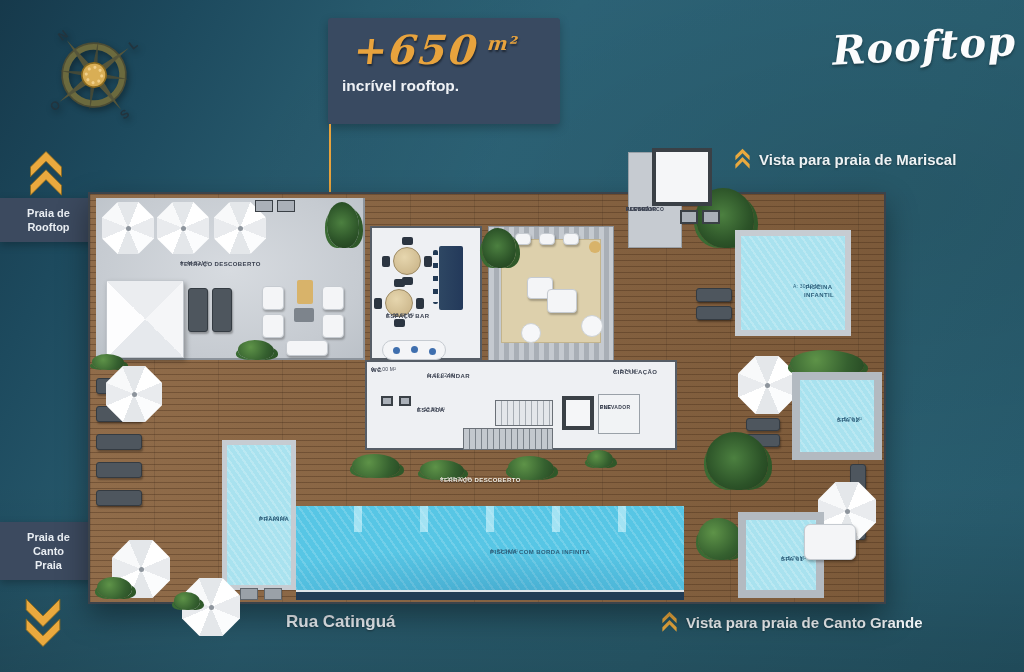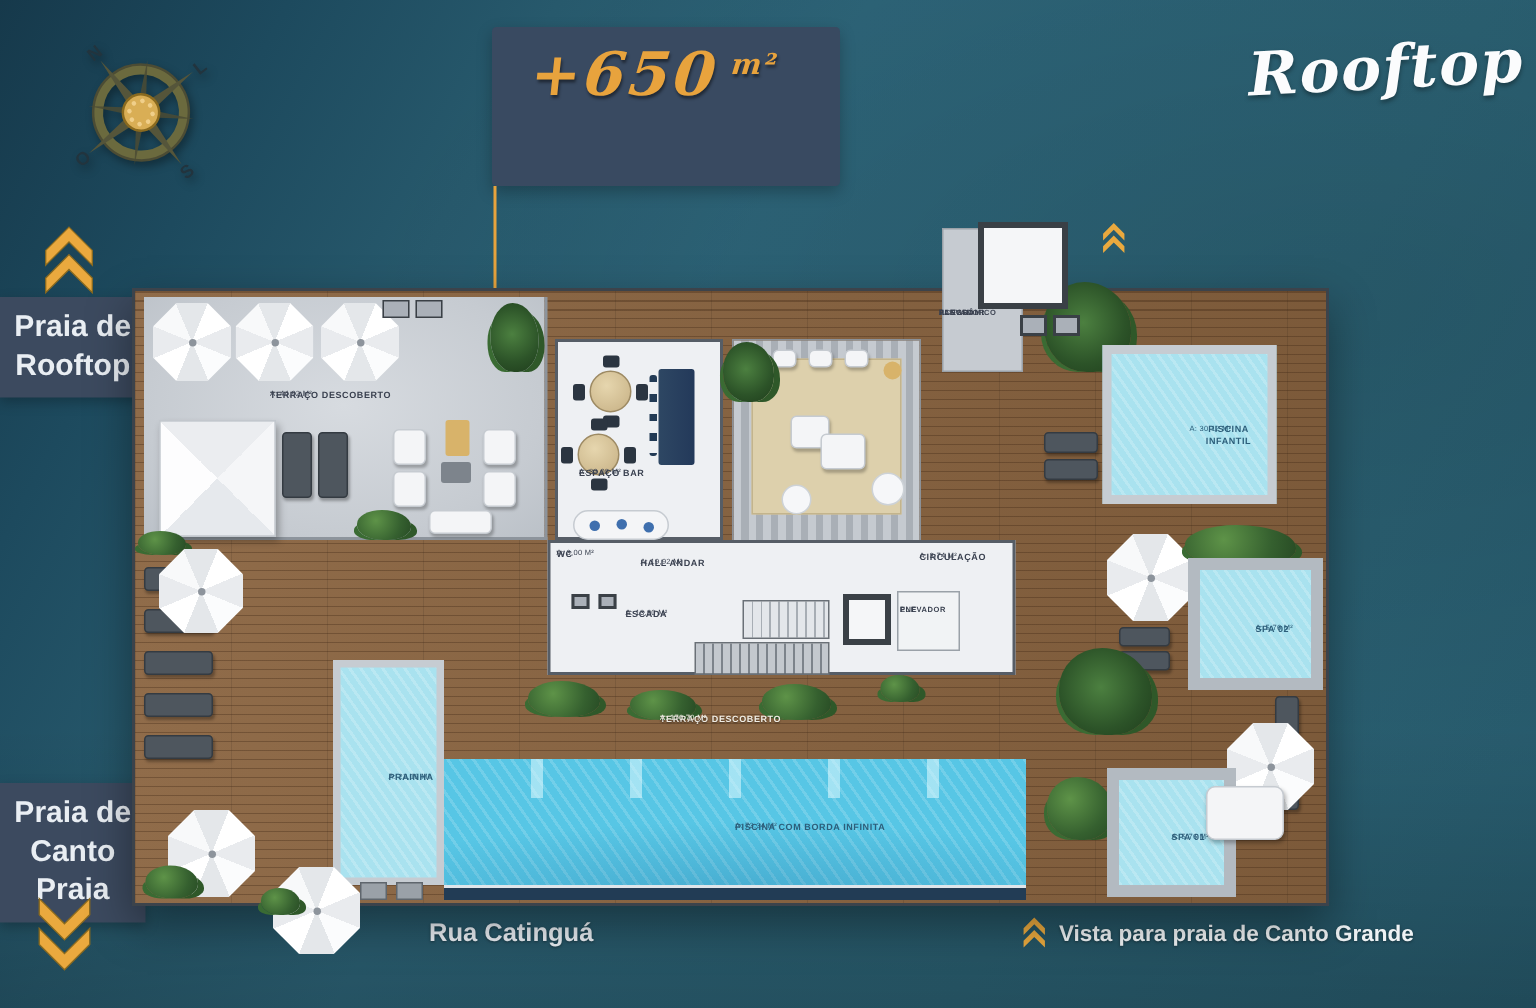--- a/index.html
+++ b/index.html
@@ -13,21 +13,21 @@
   }
   
   .banner{position:absolute;left:328px;top:18px;width:232px;height:106px;background:var(--banner-navy,#394a61);border-radius:3px;box-shadow:0 4px 10px rgba(0,0,0,.25);}
   .banner-headline{margin:8px 0 0 26px;color:var(--accent-gold,#e8a33d);font-family:"DejaVu Serif",serif;font-style:italic;font-weight:bold;font-size:40px;letter-spacing:2px;transform:skewX(-6deg);text-shadow:1px 2px 2px rgba(0,0,0,.45);}
   .banner-headline .unit{font-size:19px;margin-left:8px;vertical-align:14px;}
   .banner-sub{margin:4px 0 0 14px;color:#eef1f5;font-size:15.5px;font-weight:bold;line-height:1.22;}
   .banner-sub span{display:block;}
   .gold-line{position:absolute;left:329px;top:124px;width:2px;height:68px;background:var(--accent-gold,#e8a33d);}
   .rooftop-title{position:absolute;left:832px;top:22px;width:180px;color:#fbfcfd;font-family:"DejaVu Serif",serif;font-style:italic;font-weight:bold;font-size:40px;transform:rotate(-3deg);letter-spacing:1px;text-shadow:0 2px 3px rgba(0,0,0,.35);}
   
-  .beach-box{position:absolute;left:0;width:97px;background:#3c4a5f;color:#e9eef3;font-size:20px;font-weight:bold;text-align:center;line-height:1.28;padding:8px 0;box-shadow:0 3px 8px rgba(0,0,0,.25);}
+  .beach-box{position:absolute;left:0;width:97px;background:#3c4a5f;color:#e9eef3;font-size:11px;font-weight:bold;text-align:center;line-height:1.28;padding:8px 0;box-shadow:0 3px 8px rgba(0,0,0,.25);}
   .beach-box span{display:block;}
   .box-mariscal{top:198px;}
   .box-canto{top:522px;}
   .chev{position:absolute;}
   .chev svg{display:block;}
   .chev .flip{transform:scaleY(-1);transform-origin:center;}
   .vista{position:absolute;display:flex;align-items:center;gap:8px;color:#eef2f4;font-size:15px;font-weight:bold;text-shadow:0 1px 2px rgba(0,0,0,.4);}
   .street{position:absolute;left:286px;top:612px;color:#e8edf2;font-size:17px;font-weight:bold;text-shadow:0 1px 2px rgba(0,0,0,.4);}
   
   .compass{position:absolute;left:38px;top:20px;width:112px;height:110px;filter:drop-shadow(2px 3px 3px rgba(0,0,0,.35));}
@@ -121,20 +121,21 @@
         <text x="5" y="54">O</text>
       </g>
     </g>
   </svg>
 
   <div class="banner">
     <div class="banner-headline">
       <span>+650</span><span class="unit">m²</span>
     </div>
     <div class="banner-sub">
+      <span>incrível rooftop.</span>
     </div>
   </div>
   <div class="gold-line"></div>
 
   <div class="rooftop-title">Rooftop</div>
 
   <div class="chev" style="left:28px;top:150px">
     <svg width="36" height="48" viewBox="0 0 24 34">
         <g fill="#eaa93e" stroke="#8a6a1f" stroke-width=".6">
       <path d="M12 1 L23 12 V19 L12 8 L1 19 V12 Z"></path>
@@ -160,22 +161,23 @@
       </svg>
   </div>
 
   <div class="vista" style="left:734px;top:148px">
     <svg width="17" height="22" viewBox="0 0 24 34">
         <g fill="#eaa93e">
           <path d="M12 1 L23 12 V19 L12 8 L1 19 V12 Z"></path>
           <path d="M12 14 L23 25 V32 L12 21 L1 32 V25 Z"></path>
         </g>
       </svg>
-  </div>
-  <div class="vista" style="left:681px;top:611px">
+    <span>Vista para praia de Mariscal</span>
+  </div>
+  <div class="vista" style="left:661px;top:611px">
     <svg width="17" height="22" viewBox="0 0 24 34" class="flip">
         <g fill="#eaa93e">
           <path d="M12 1 L23 12 V19 L12 8 L1 19 V12 Z"></path>
           <path d="M12 14 L23 25 V32 L12 21 L1 32 V25 Z"></path>
         </g>
       </svg>
     <span>Vista para praia de Canto Grande</span>
   </div>
   <div class="street">Rua Catinguá</div>
 

